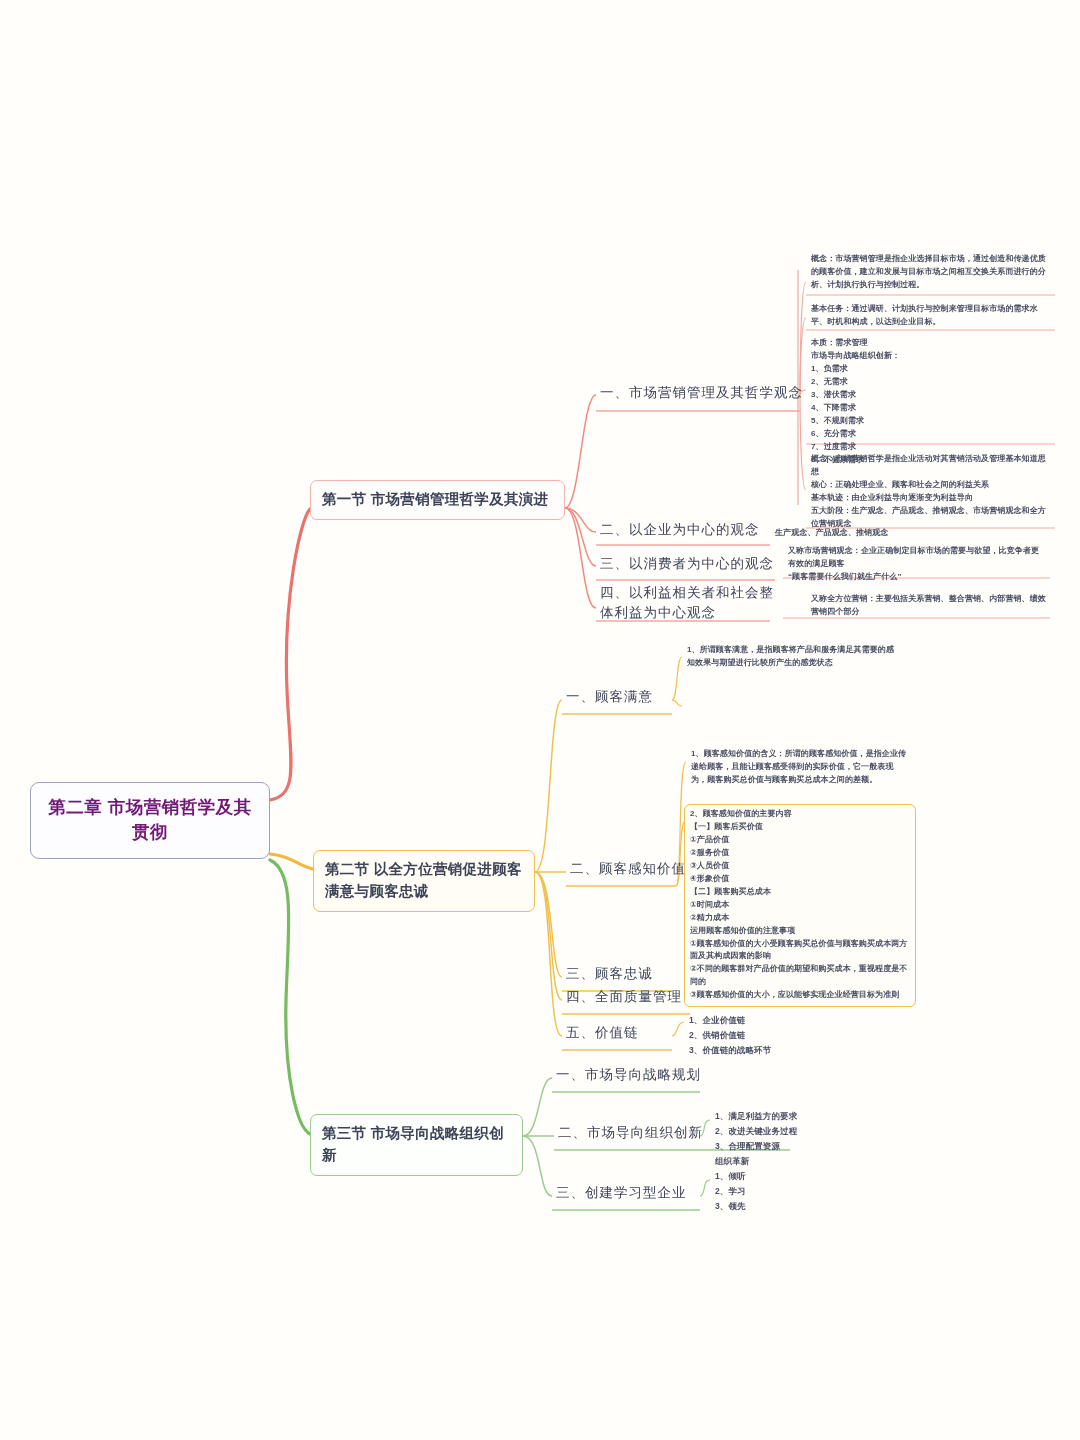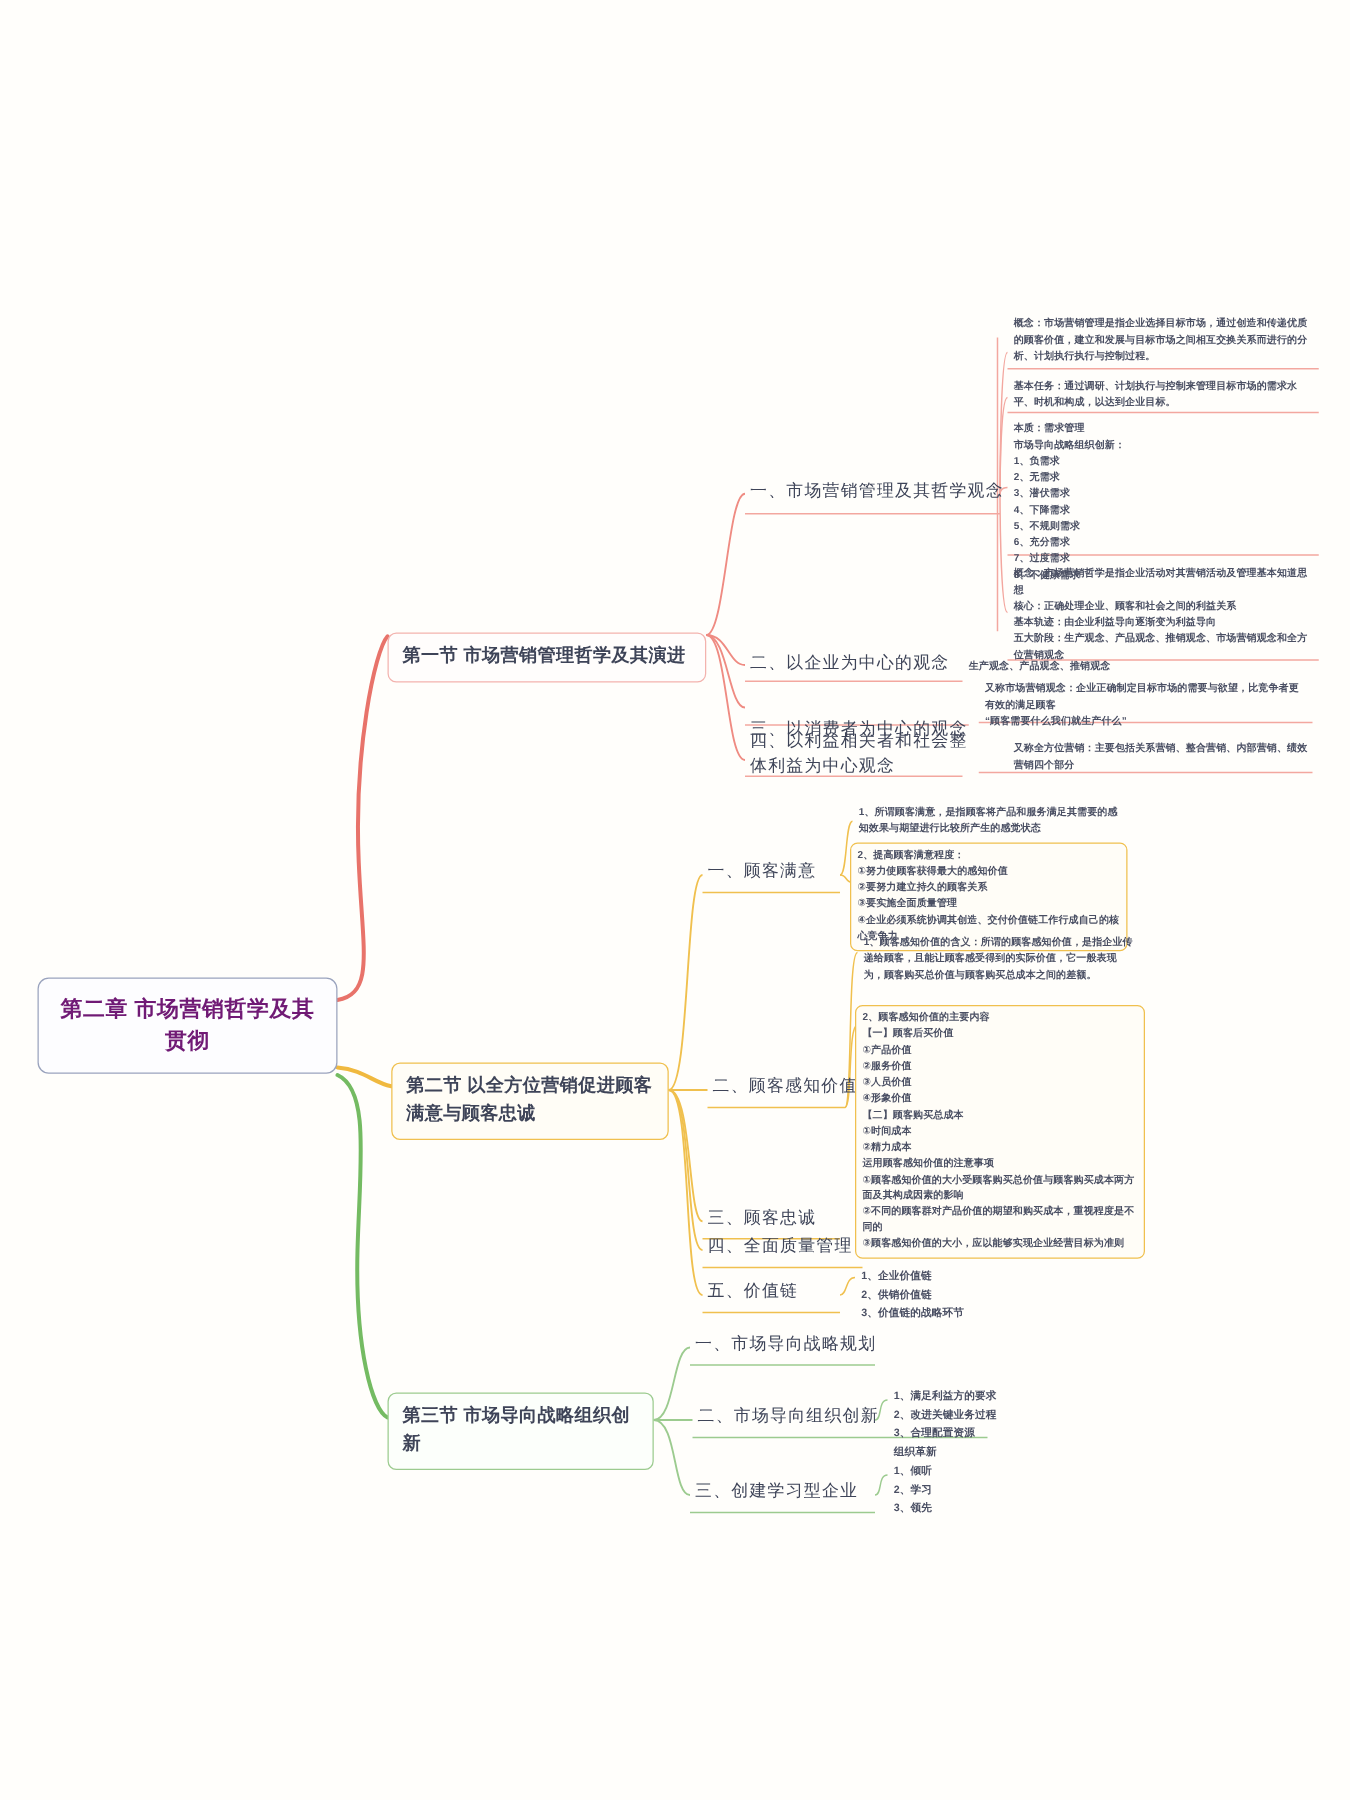--- a/index.html
+++ b/index.html
@@ -25,21 +25,21 @@
     letter-spacing:.5px;
   }
 
   
   .sec{
     position:absolute;box-sizing:border-box;
     border-radius:7px;padding:8px 11px;
     font-size:14.5px;font-weight:bold;color:#3e4458;line-height:1.5;
     letter-spacing:.3px;background:#fffdfc;
   }
-  .sec1{left:310px;top:506px;width:255px;border:1.4px solid #f3b3ae;}
+  .sec1{left:310px;top:480px;width:255px;border:1.4px solid #f3b3ae;}
   .sec2{left:313px;top:850px;width:222px;border:1.4px solid #f0c04e;background:#fffdf6;}
   .sec3{left:310px;top:1114px;width:213px;border:1.4px solid #9ccb8f;background:#fcfffb;}
 
   
   .l2{
     position:absolute;box-sizing:border-box;
     font-size:13.5px;font-weight:500;color:#3e4458;
     line-height:1.5;letter-spacing:1px;
     padding:1px 4px 3px 4px;white-space:nowrap;
   }
@@ -118,21 +118,21 @@
     <path d="M700,1136 C 706,1136 702,1120 710,1120" fill="none" stroke="#9ccb8f" stroke-width="1.2"></path>
     <path d="M700,1196 C 706,1196 702,1180 710,1180" fill="none" stroke="#9ccb8f" stroke-width="1.2"></path>
   </svg>
 
   <div class="node root">第二章 市场营销哲学及其贯彻</div>
 
   <div class="sec sec1">第一节 市场营销管理哲学及其演进</div>
 
   <div class="l2" style="left:596px;top:382px;">一、市场营销管理及其哲学观念</div>
   <div class="l2" style="left:596px;top:519px;">二、以企业为中心的观念</div>
-  <div class="l2" style="left:596px;top:553px;margin-top:19px;">三、以消费者为中心的观念</div>
+  <div class="l2" style="left:596px;top:553px;">三、以消费者为中心的观念</div>
   <div class="l2 wrap" style="left:596px;top:582px;width:188px;">四、以利益相关者和社会整体利益为中心观念</div>
 
   <div class="d plain" style="left:806px;top:250px;width:246px;">概念：市场营销管理是指企业选择目标市场，通过创造和传递优质的顾客价值，建立和发展与目标市场之间相互交换关系而进行的分析、计划执行执行与控制过程。</div>
   <div class="d plain" style="left:806px;top:300px;width:246px;">基本任务：通过调研、计划执行与控制来管理目标市场的需求水平、时机和构成，以达到企业目标。</div>
   <div class="d plain" style="left:806px;top:334px;width:246px;">
       <div>本质：需求管理</div>
       <div>市场导向战略组织创新：</div>
       <div>1、负需求</div>
       <div>2、无需求</div>
       <div>3、潜伏需求</div>
@@ -158,27 +158,20 @@
 
   <div class="sec sec2">第二节 以全方位营销促进顾客满意与顾客忠诚</div>
 
   <div class="l2" style="left:562px;top:686px;">一、顾客满意</div>
   <div class="l2" style="left:566px;top:858px;">二、顾客感知价值</div>
   <div class="l2" style="left:562px;top:963px;">三、顾客忠诚</div>
   <div class="l2" style="left:562px;top:986px;">四、全面质量管理</div>
   <div class="l2" style="left:562px;top:1022px;">五、价值链</div>
 
   <div class="d plain" style="left:682px;top:641px;width:218px;">1、所谓顾客满意，是指顾客将产品和服务满足其需要的感知效果与期望进行比较所产生的感觉状态</div>
-  <div class="d boxed" style="left:680px;top:674px;width:222px;">
-      <div>2、提高顾客满意程度：</div>
-      <div>①努力使顾客获得最大的感知价值</div>
-      <div>②要努力建立持久的顾客关系</div>
-      <div>③要实施全面质量管理</div>
-      <div>④企业必须系统协调其创造、交付价值链工作行成自己的核心竞争力</div>
-    </div>
   <div class="d plain" style="left:686px;top:745px;width:228px;">1、顾客感知价值的含义：所谓的顾客感知价值，是指企业传递给顾客，且能让顾客感受得到的实际价值，它一般表现为，顾客购买总价值与顾客购买总成本之间的差额。</div>
   <div class="d boxed" style="left:684px;top:804px;width:232px;">
       <div>2、顾客感知价值的主要内容</div>
       <div>【一】顾客后买价值</div>
       <div>①产品价值</div>
       <div>②服务价值</div>
       <div>③人员价值</div>
       <div>④形象价值</div>
       <div>【二】顾客购买总成本</div>
       <div>①时间成本</div>

